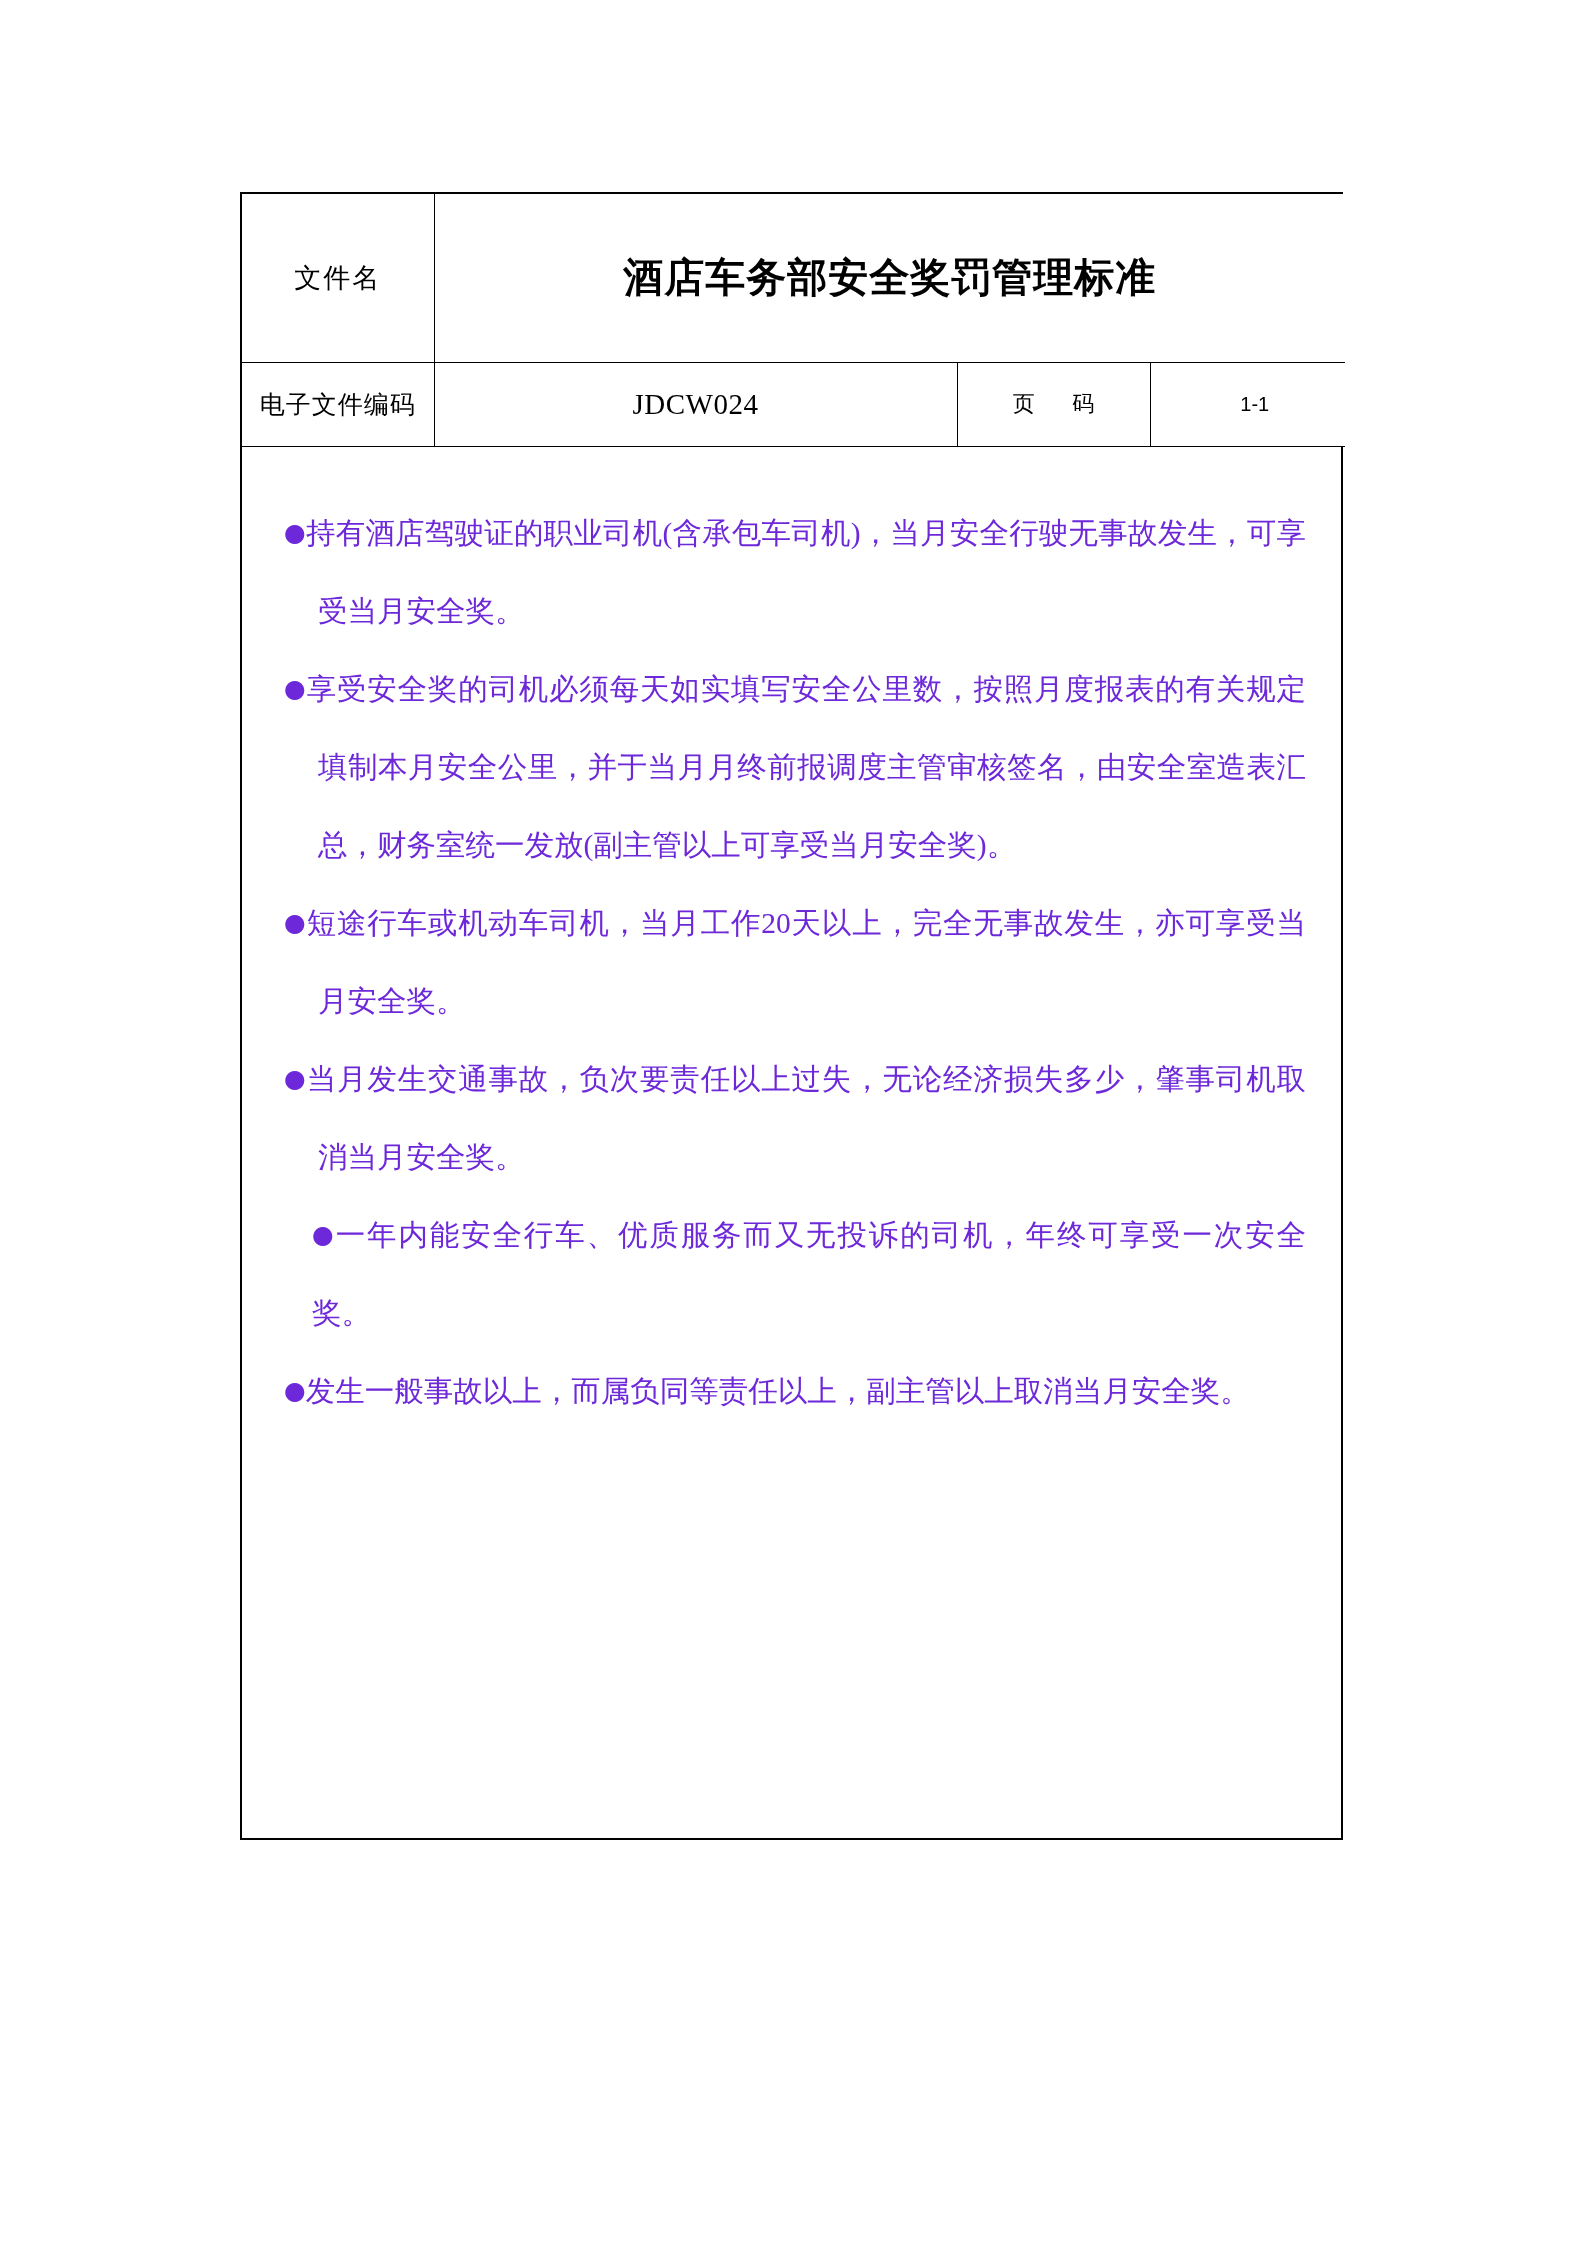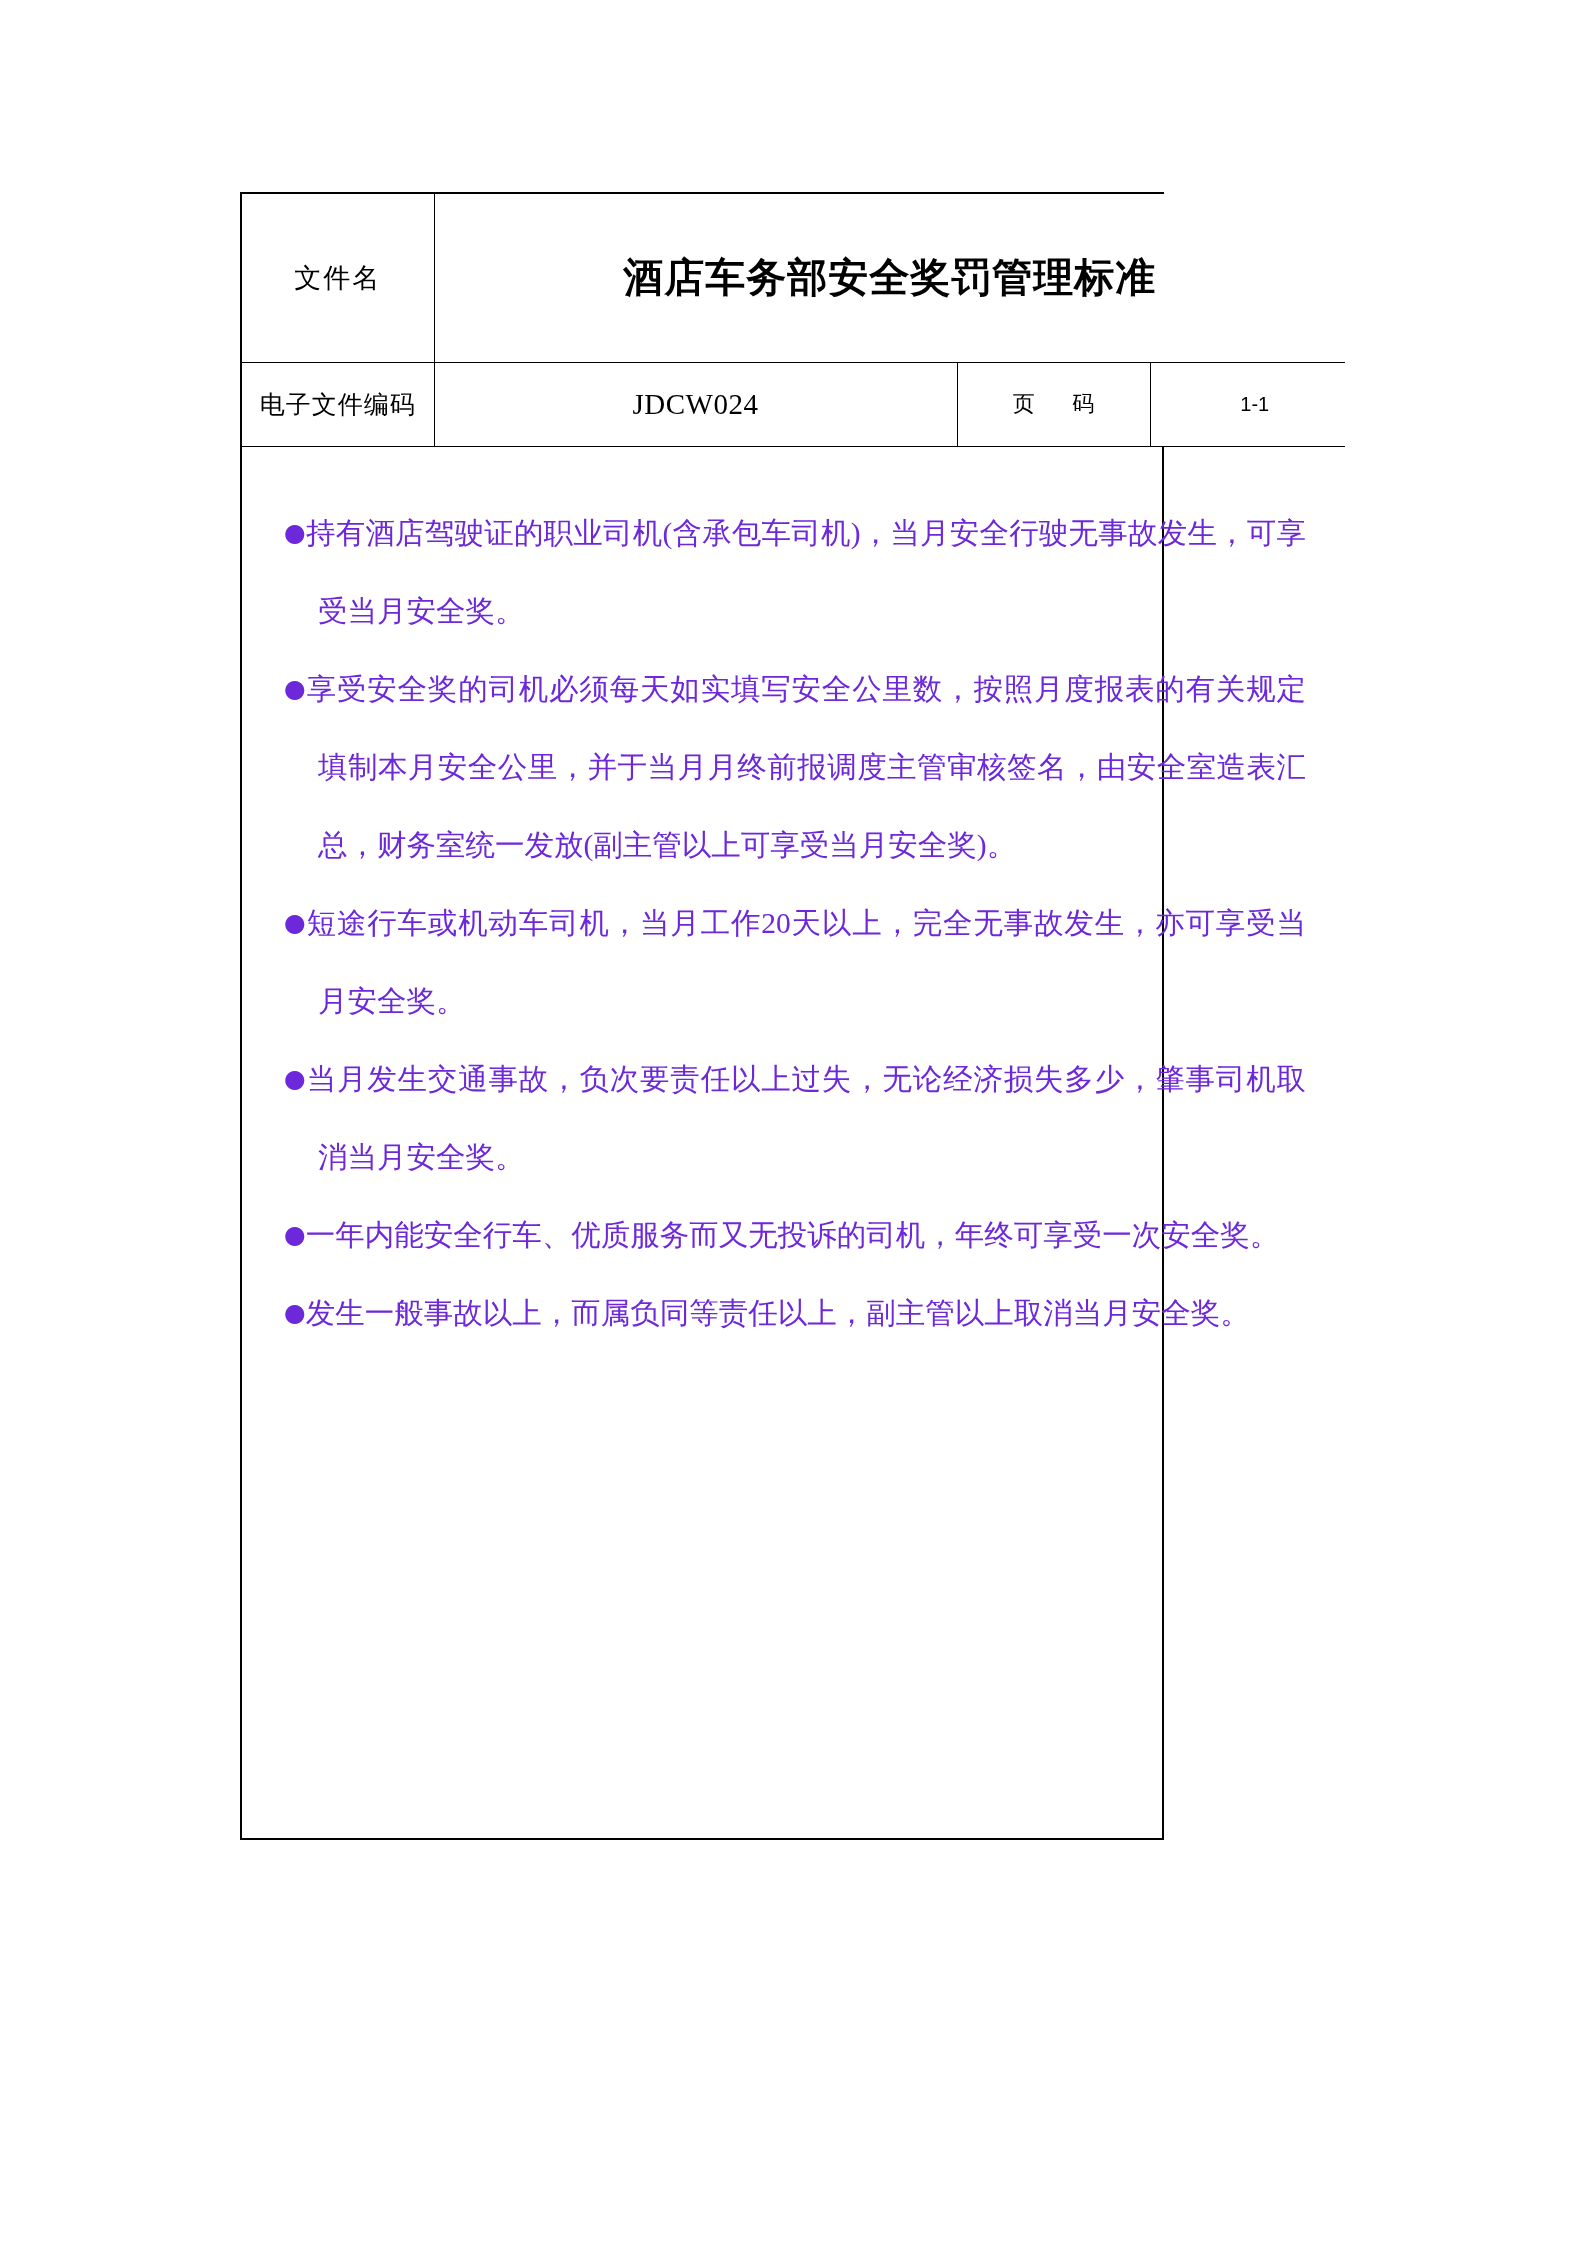--- a/index.html
+++ b/index.html
@@ -14,21 +14,21 @@
     font-family: "Liberation Serif", "DejaVu Serif", serif;
     color: #000000;
     overflow: hidden;
   }
 
   
   #doc-page {
     position: absolute;
     left: 240px;
     top: 192px;
-    width: 924px;   
+    width: 1103px;   
     height: 1648px;  
     box-sizing: border-box;
     border: 2px solid #000000;
     background: #ffffff;
   }
 
   
   #header-table {
     position: absolute;
     left: 0;
@@ -105,20 +105,21 @@
     text-indent: 0;
   }
   
   .bullet-para.indent-cont {
     padding-left: 34px;
     text-indent: -34px;
   }
   .bullet-para.no-cont-indent {
     padding-left: 0;
     text-indent: 0;
+    margin-left: 28px;
   }
   .bullet-glyph {
     font-family: "DejaVu Sans", "Liberation Sans", sans-serif;
     font-size: 25px;
     line-height: 1;
     vertical-align: 2px;
   }
 </style>
 </head>
 <body>

